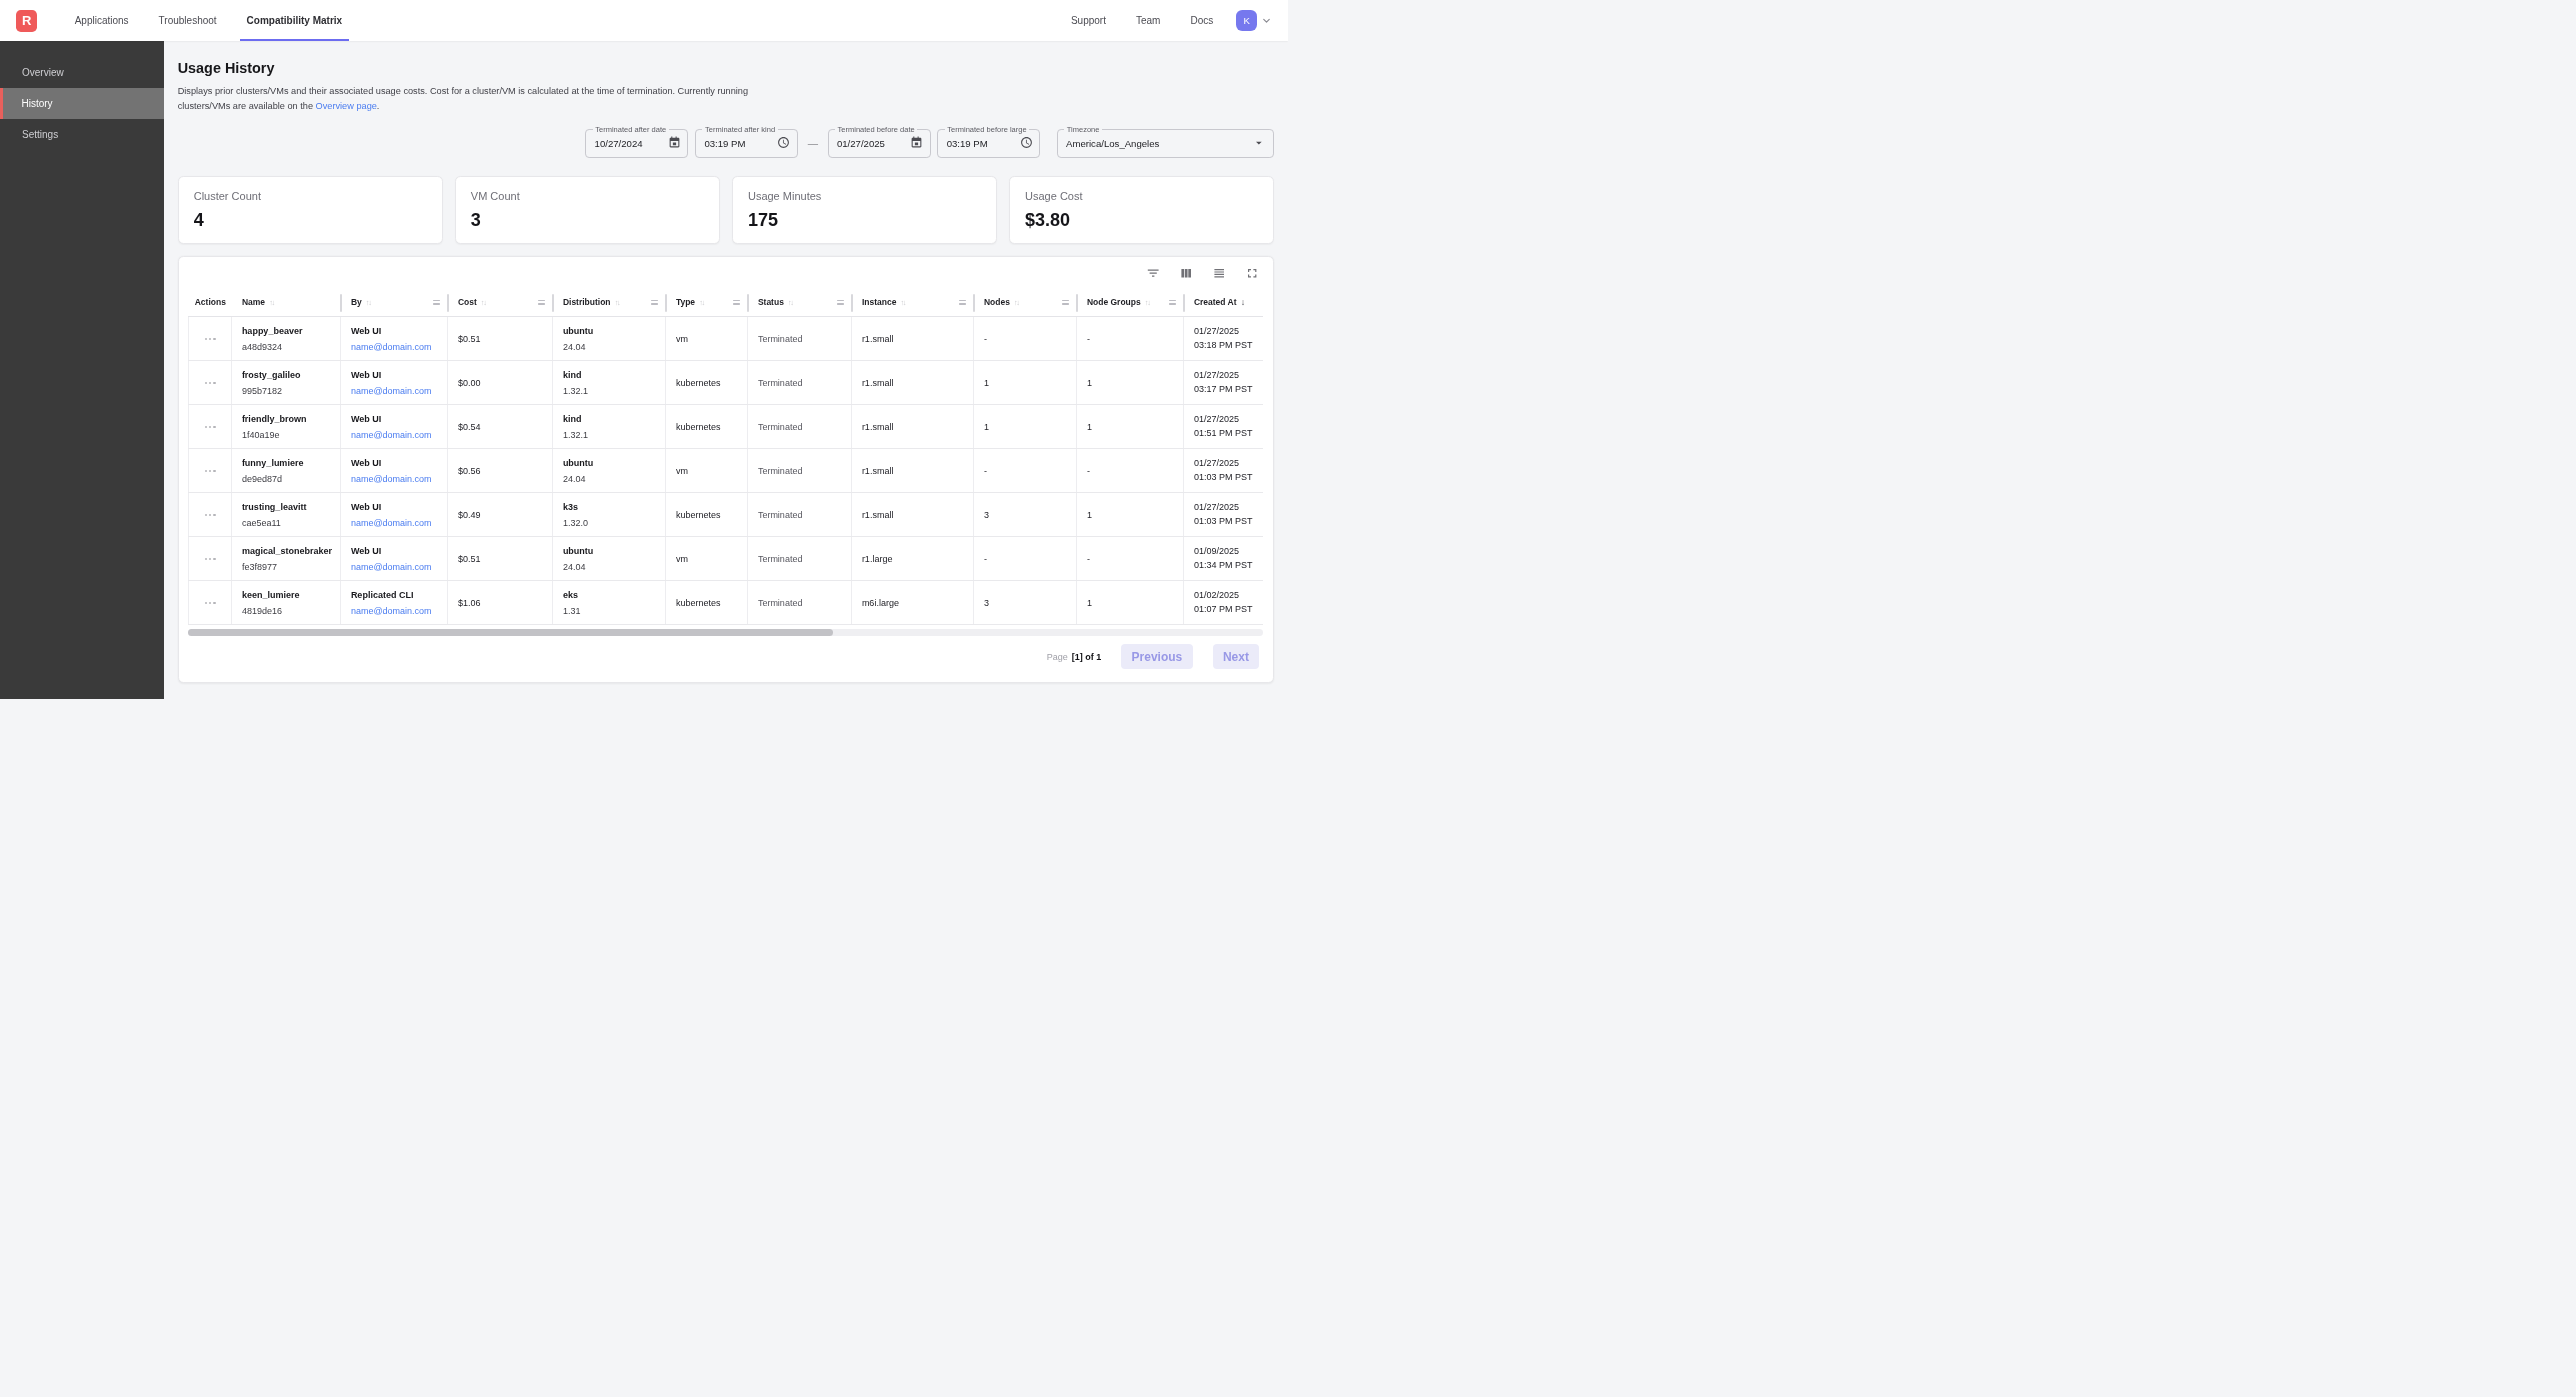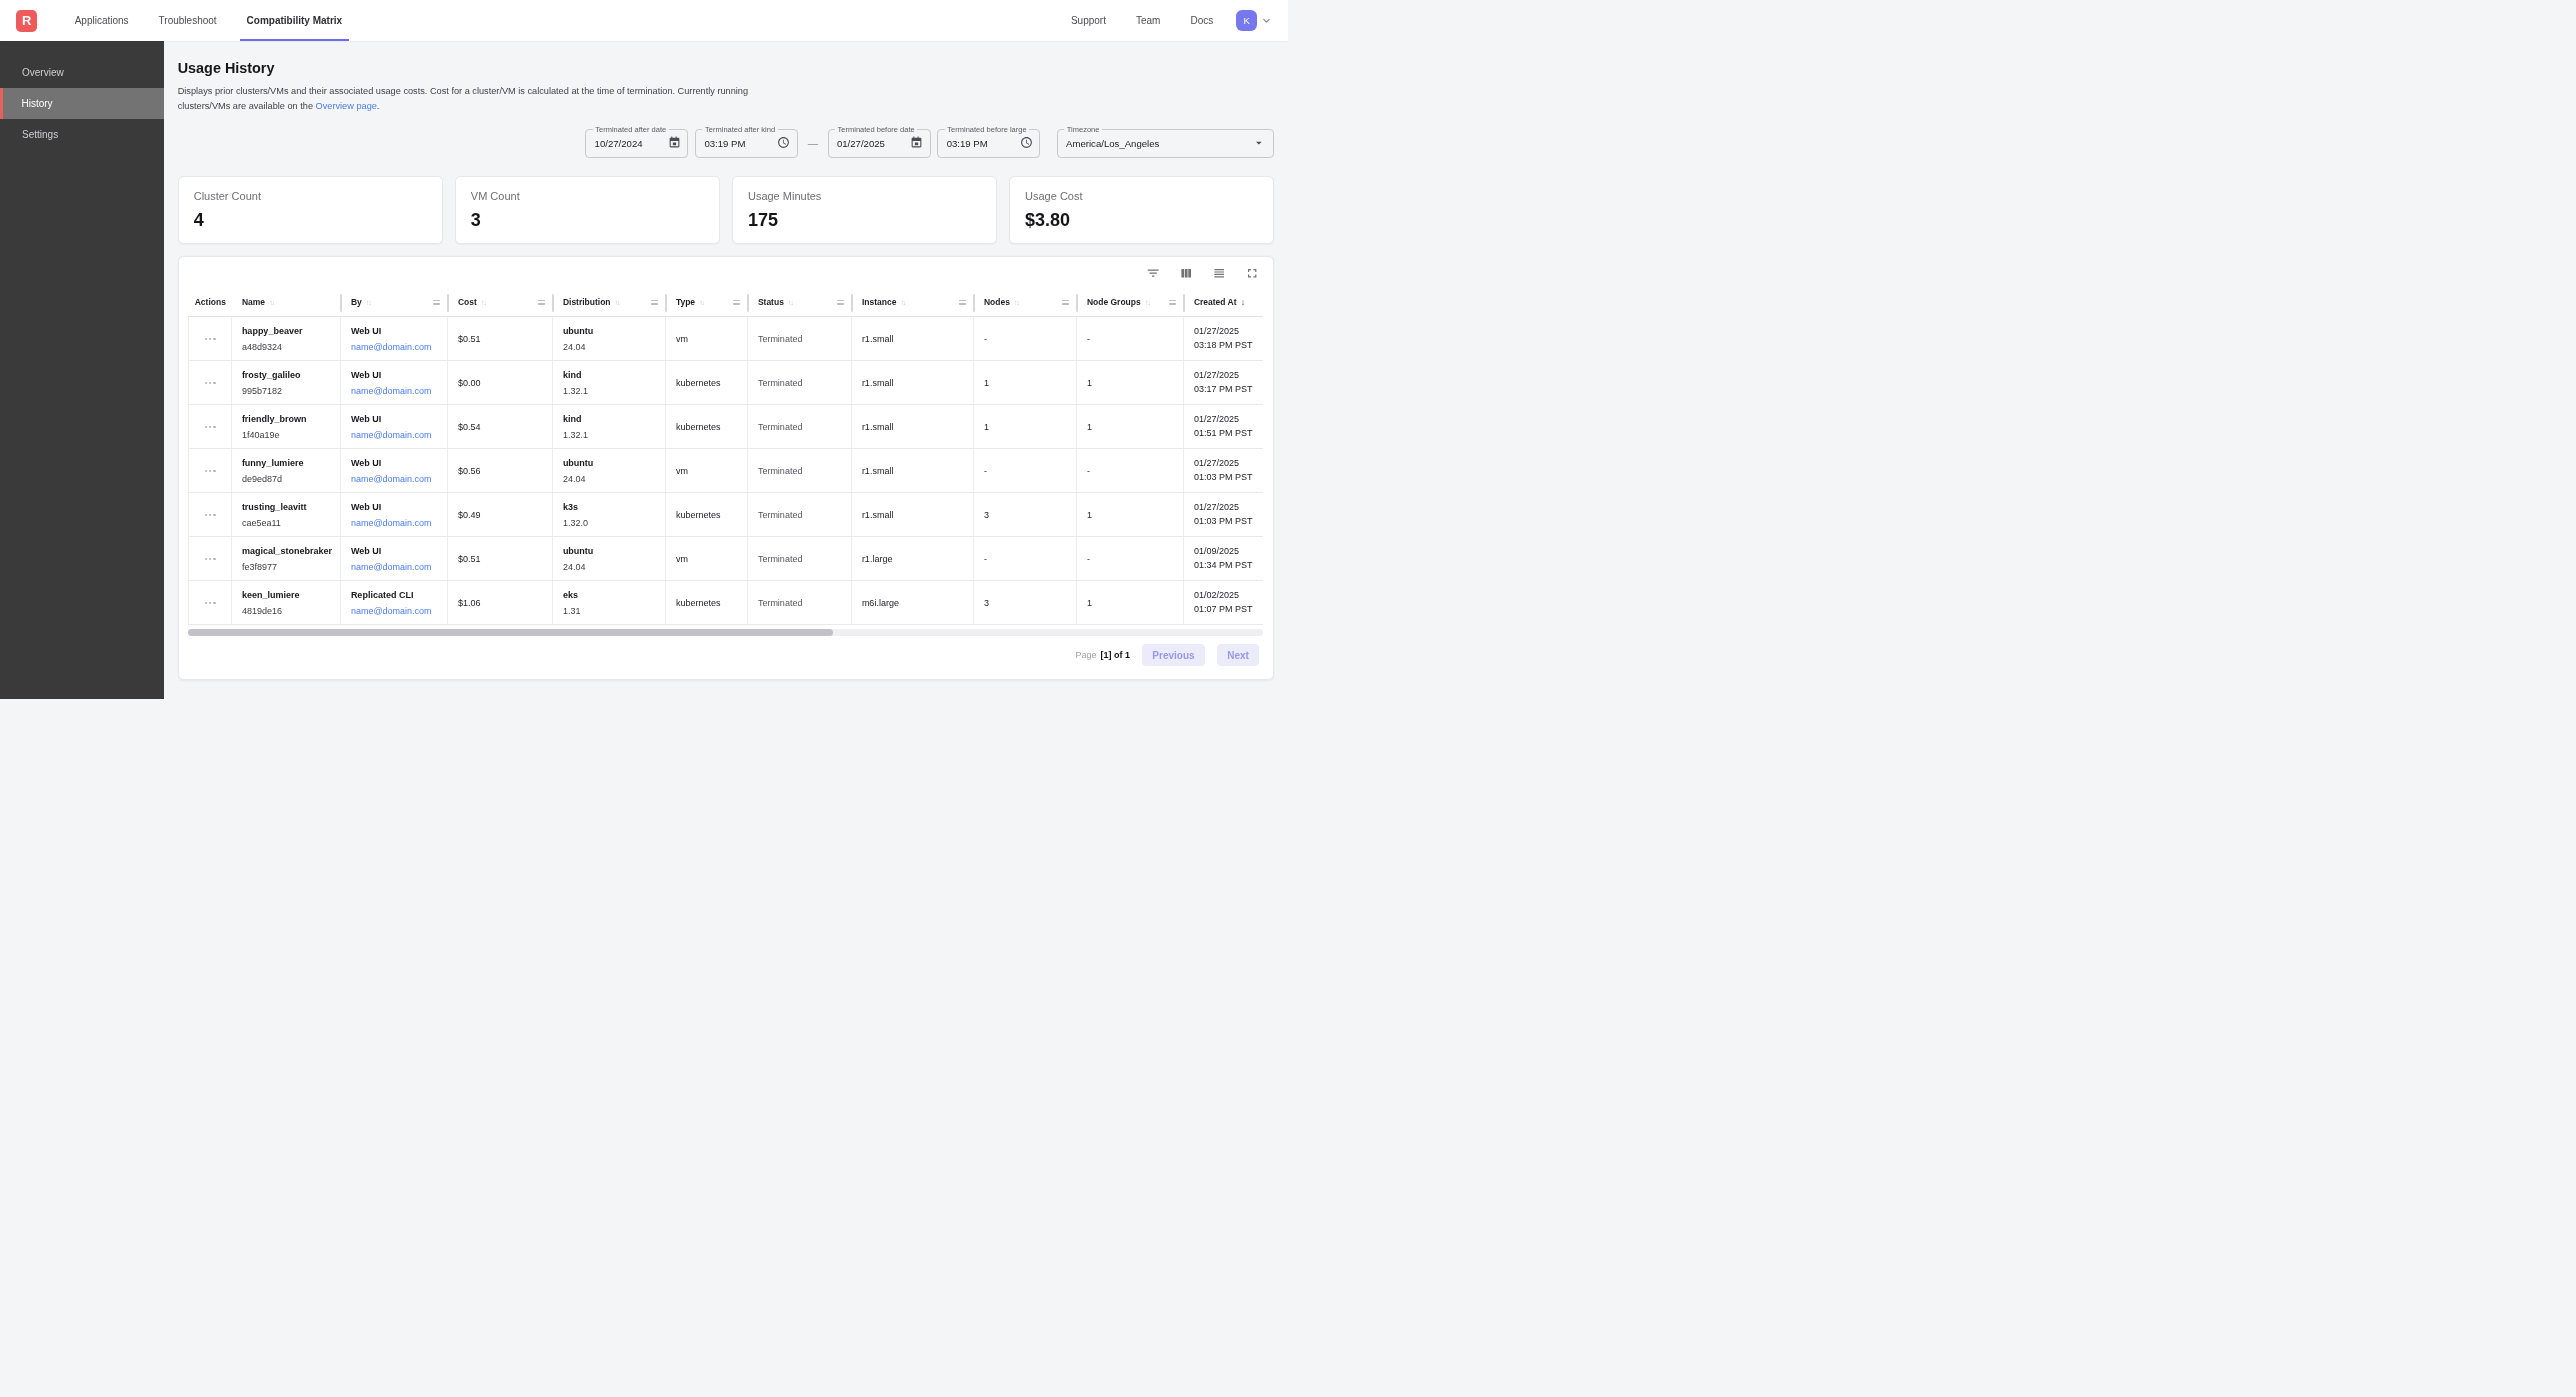--- a/index.html
+++ b/index.html
@@ -87,21 +87,21 @@
   .col-actions{width:44px;} .col-name{width:109px;} .col-by{width:107px;} .col-cost{width:105px;}
   .col-distribution{width:113px;} .col-type{width:82px;} .col-status{width:104px;} .col-instance{width:122px;}
   .col-nodes{width:103px;} .col-node_groups{width:107px;} .col-created{width:79px; border-right:none !important;}
 
   .hscroll { margin:3.4px 9.6px 0; height:7.5px; background:#efeff2; border-radius:4.1px; position:relative; }
   .hscroll .thumb { position:absolute; left:0; top:0; height:7.5px; width:60%; background:#c2c2c6; border-radius:4.1px; cursor:grab; }
 
   .pagination { display:flex; align-items:center; justify-content:flex-end; padding:8.2px 13.7px 9.6px; font-size:9px; }
   .page-label { color:#a0a0a8; margin-right:4.1px; }
   .page-value { color:#121216; font-weight:bold; }
-  .pg-btn { margin-left:12px; background:#ebebf9; color:#9898e6; font-weight:bold; font-size:10px;
+  .pg-btn { margin-left:20px; background:#ebebf9; color:#9898e6; font-weight:bold; font-size:12px;
             border:none; border-radius:4.1px; padding:5.5px 10.3px; cursor:pointer; font-family:inherit; }
 </style>
 </head>
 <body>
 
 <div class="topnav">
   <div class="logo">R</div>
   <div class="nav-tabs">
     <div class="nav-tab">Applications</div>
     <div class="nav-tab">Troubleshoot</div>

